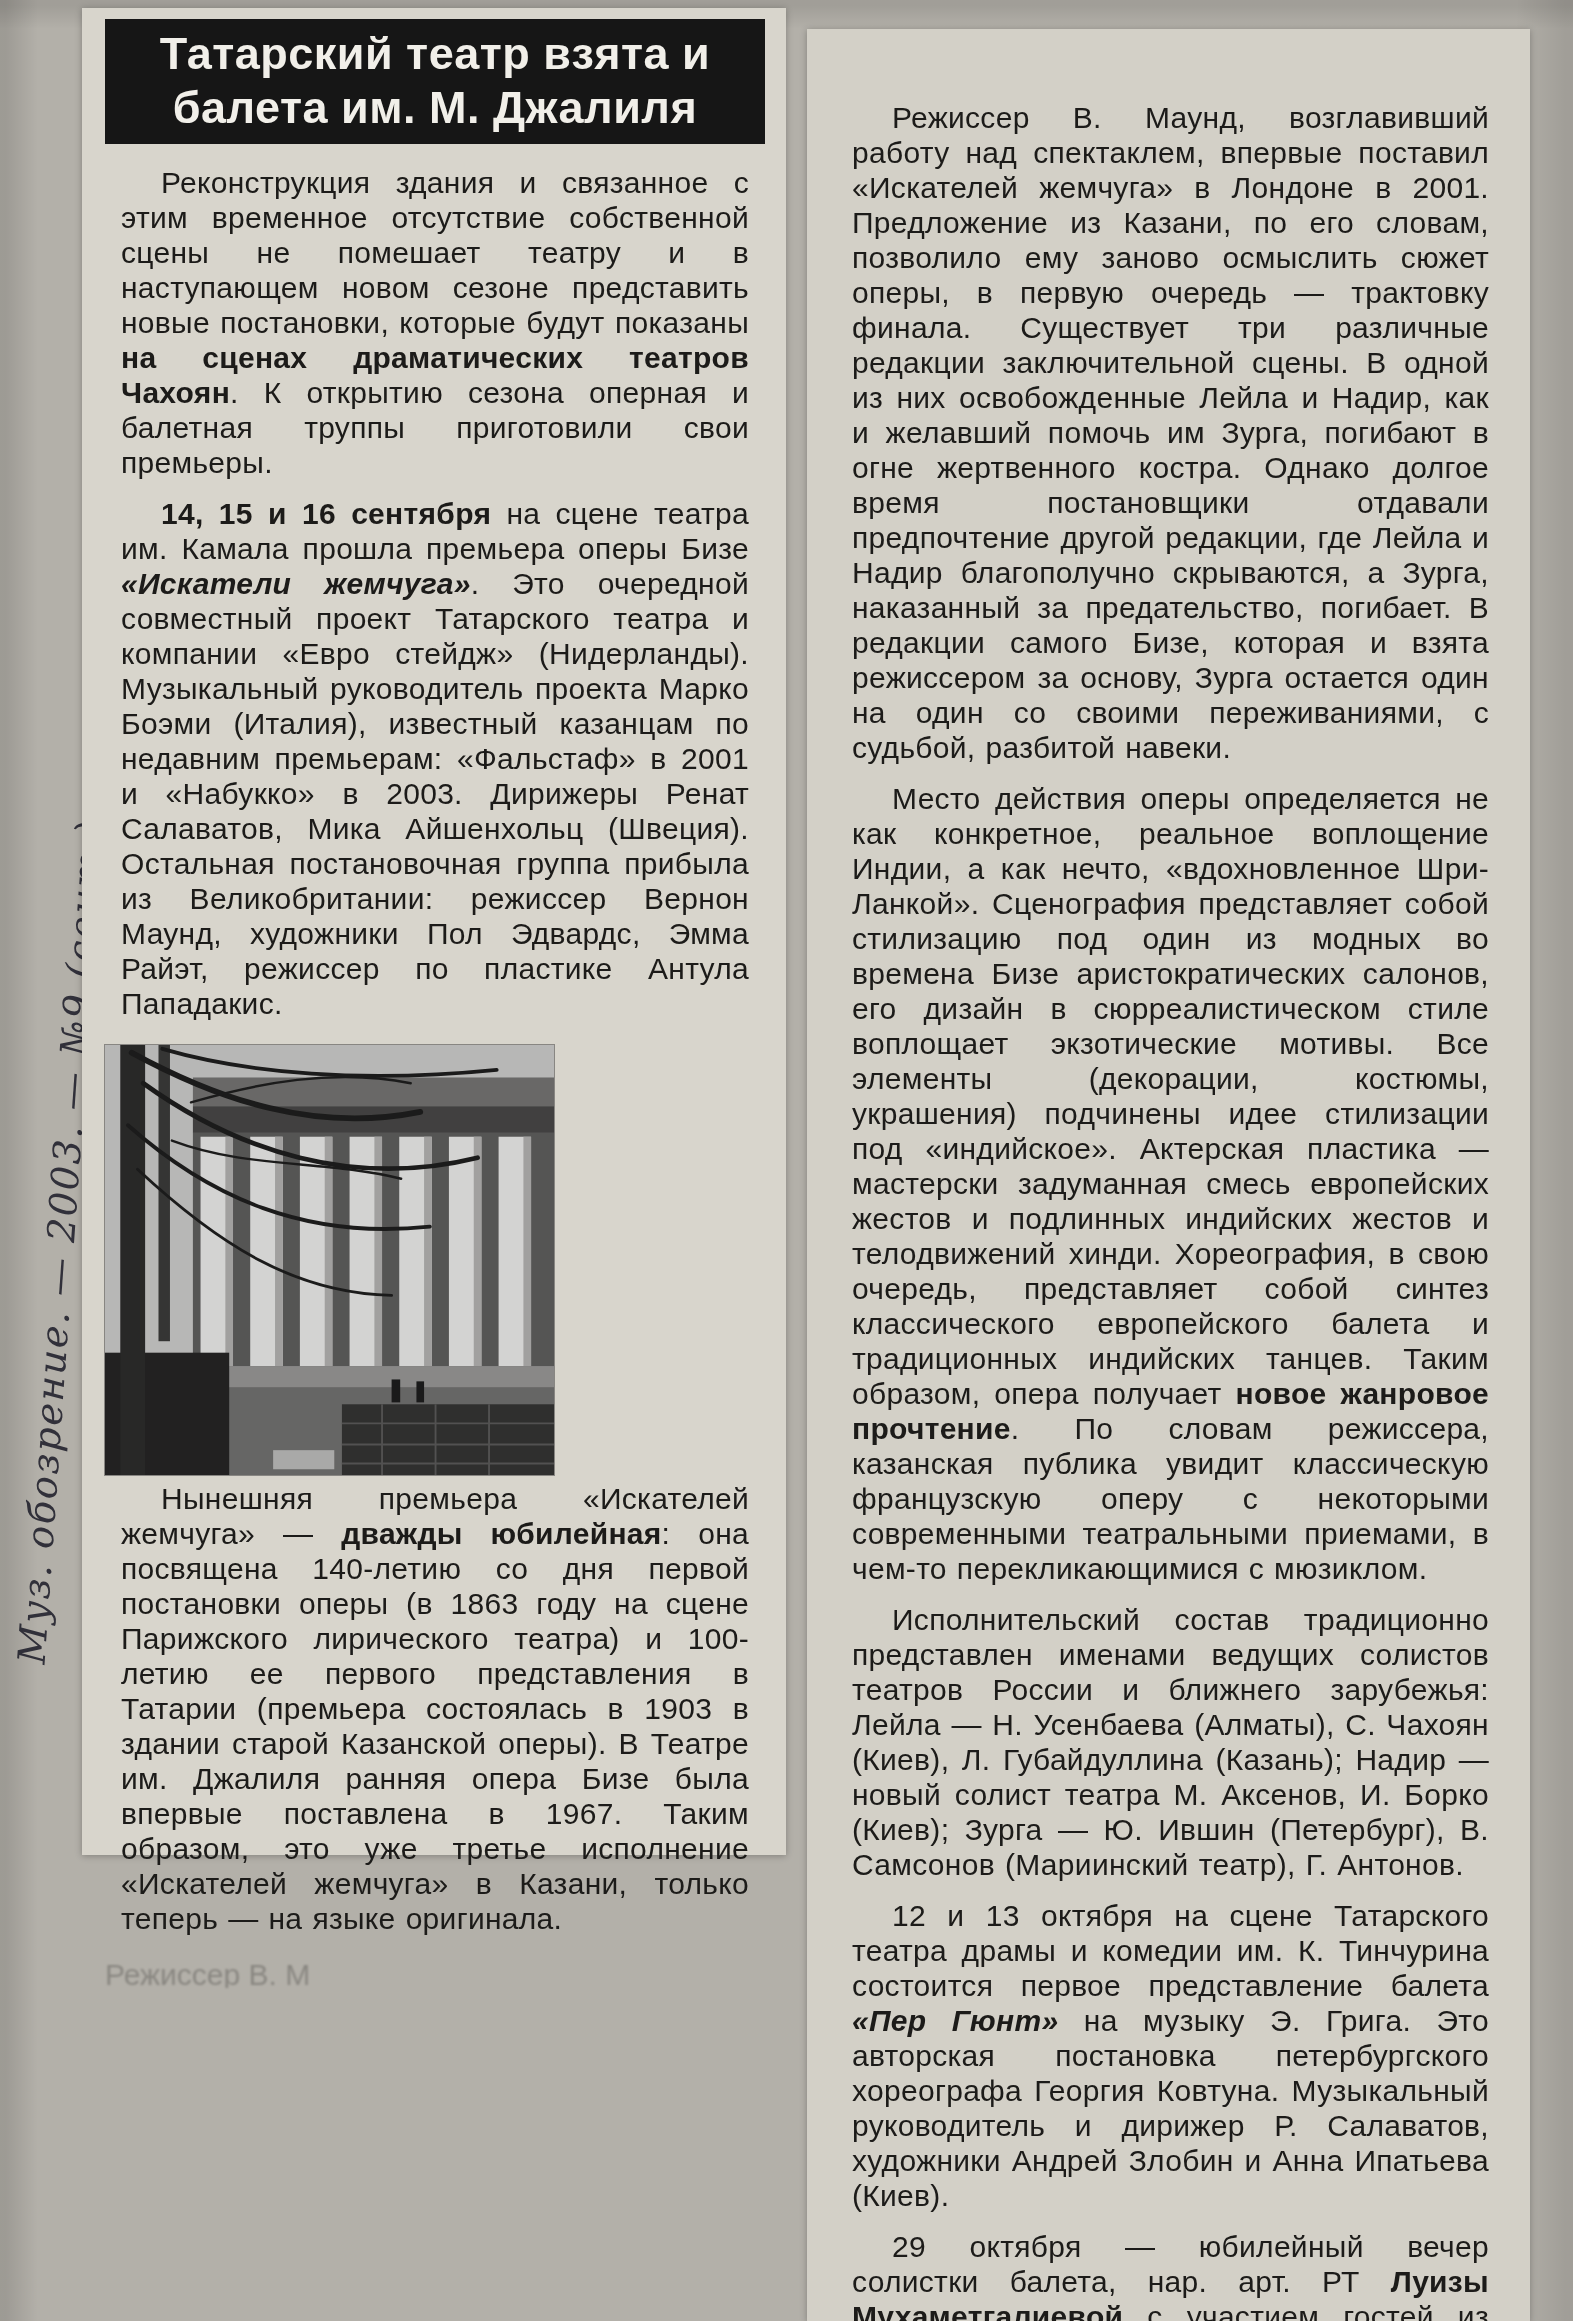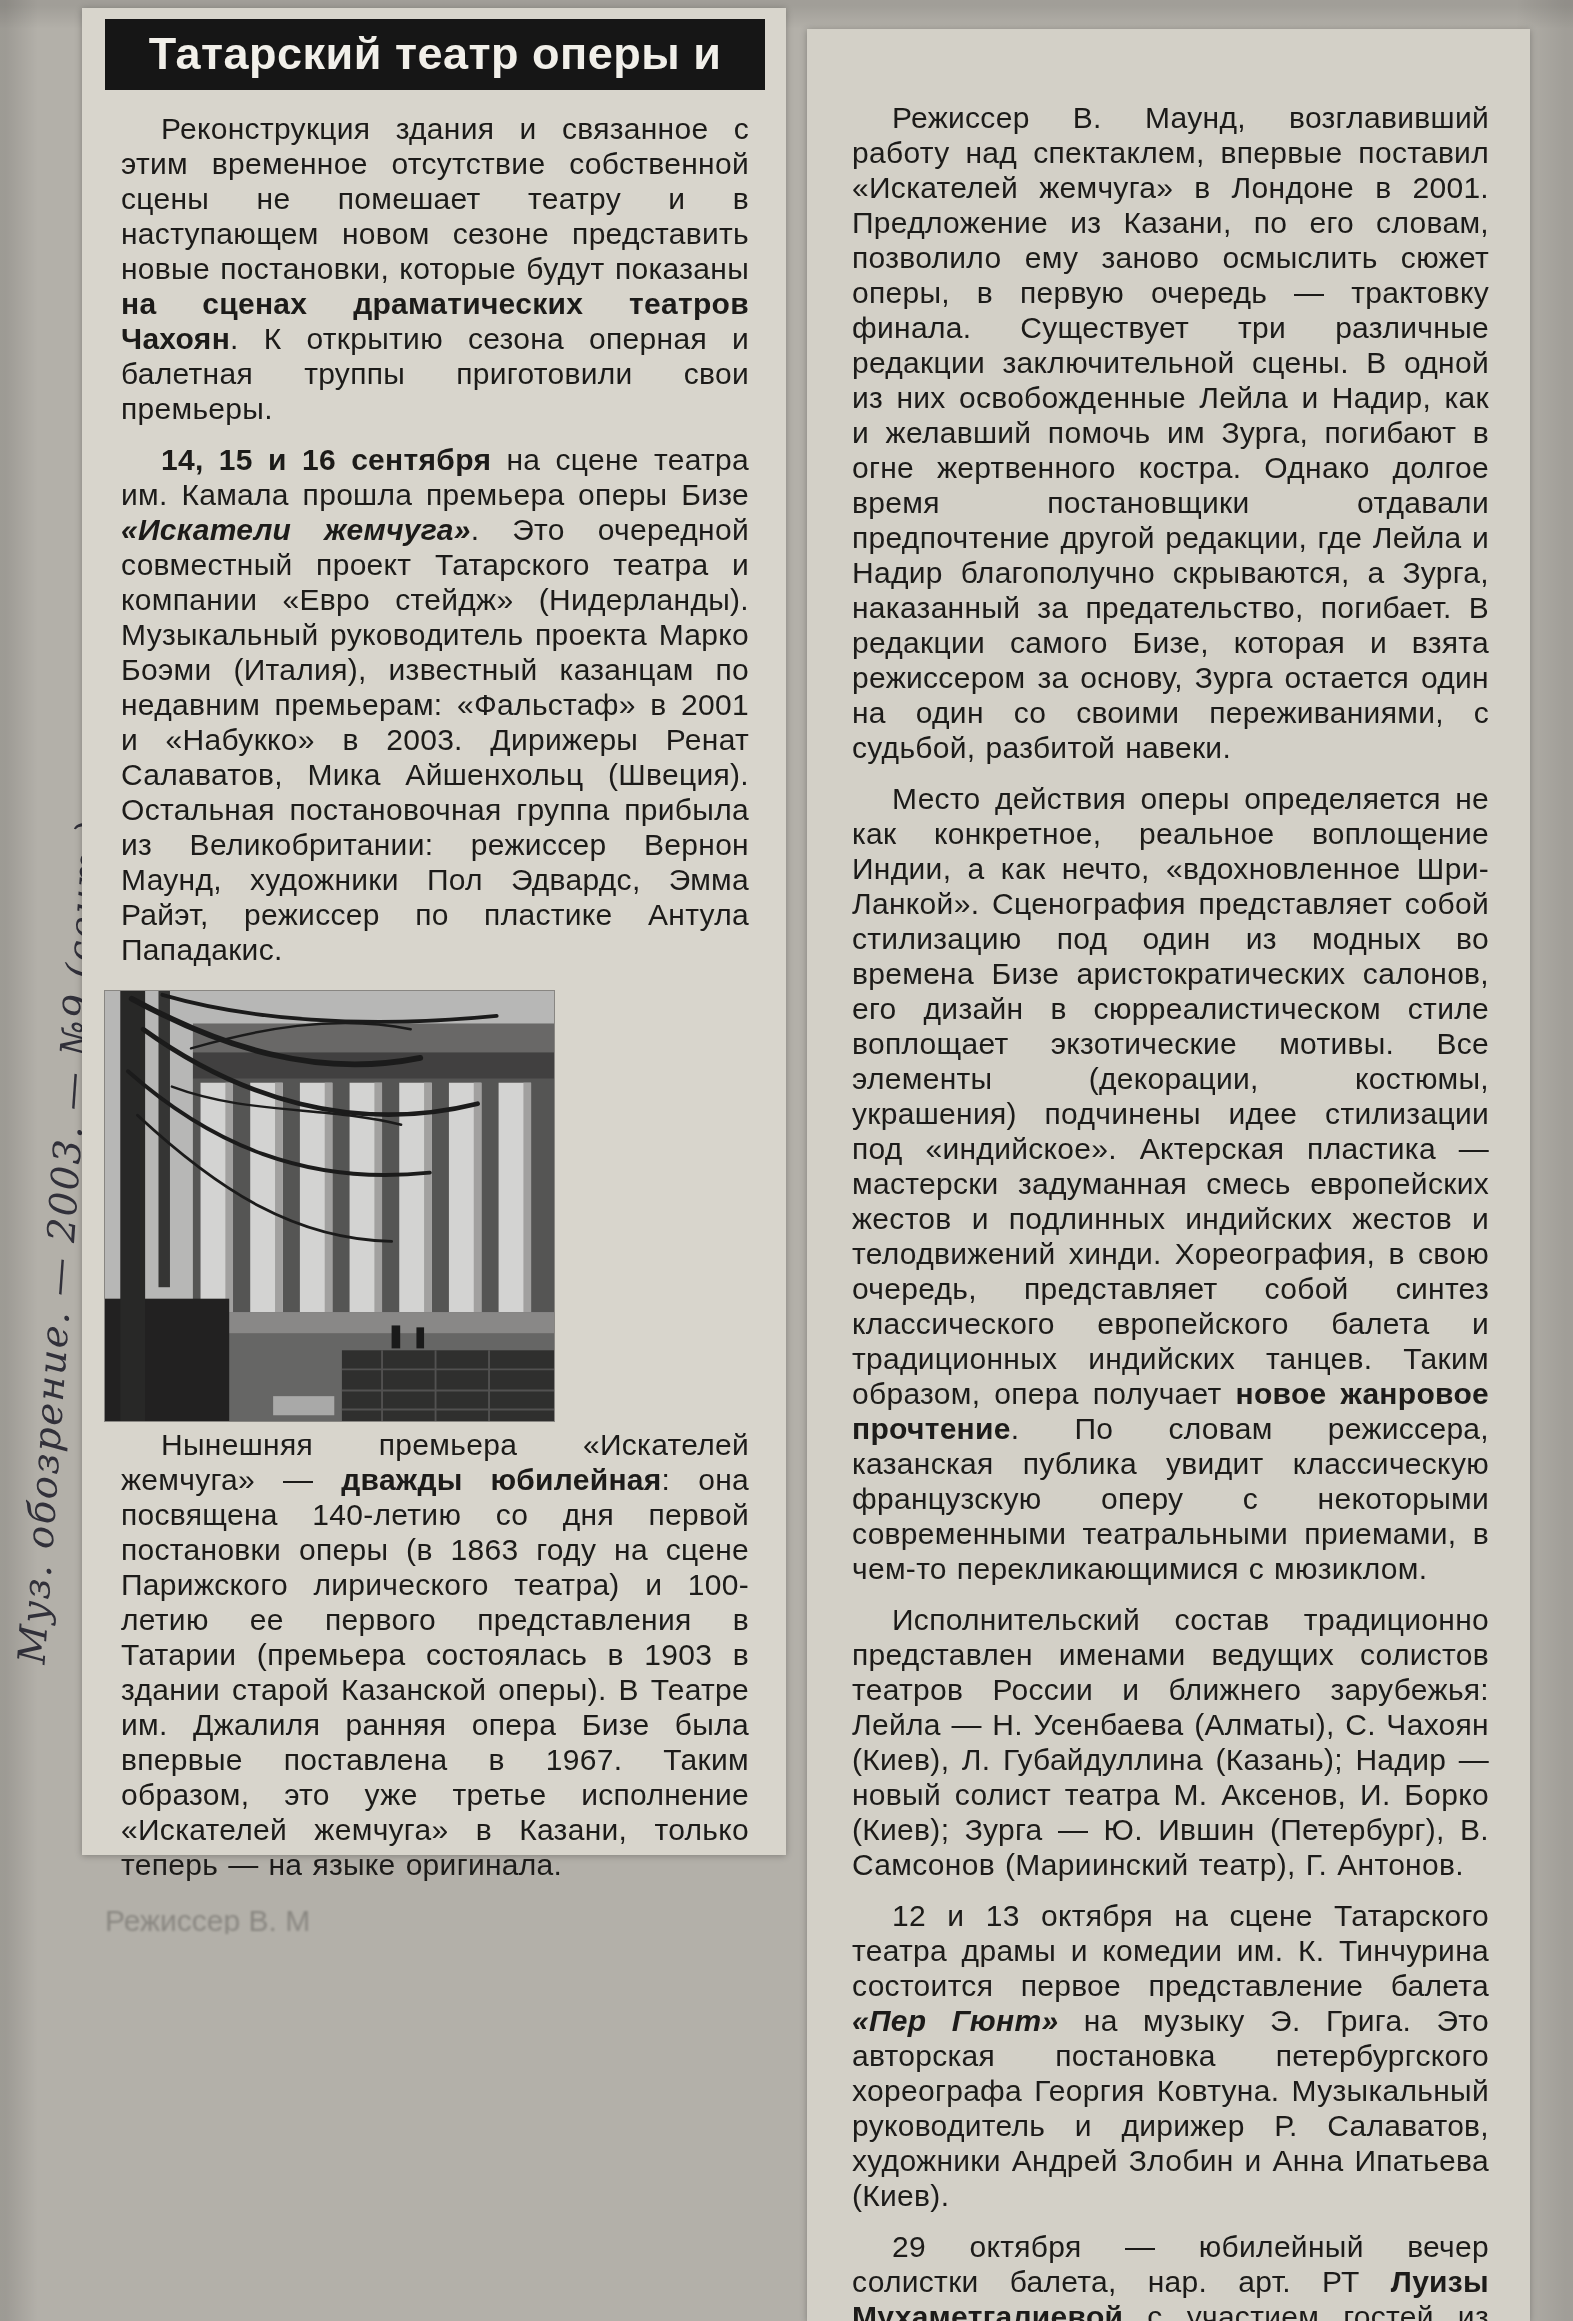--- a/index.html
+++ b/index.html
@@ -121,21 +121,22 @@
 
 <div class="scan">
 
   <div class="margin-note">Муз. обозрение. — 2003. — №9 (сент.). — с. 14</div>
 
   <div class="bleed-smudge"></div>
 
   <div class="clip clip-left">
 
     <div class="title-block">
-      <div>Татарский театр оперы и</div>
+      <div>Татарский театр взята и</div>
+      <div>балета им. М. Джалиля</div>
     </div>
 
     <div class="col col-left">
       <p class="para"><span>Реконструкция здания и связанное с этим временное отсутствие собственной сцены не помешает театру и в наступающем новом сезоне представить новые постановки, которые будут показаны </span><span style="font-weight: bold;">на сценах драматических театров Чахоян</span><span>. К открытию сезона оперная и балетная труппы приготовили свои премьеры.</span></p>
       <p class="para"><span style="font-weight: bold;">14, 15 и 16 сентября</span><span> на сцене театра им. Камала прошла премьера оперы Бизе </span><span style="font-weight: bold; font-style: italic;">«Искатели жемчуга»</span><span>. Это очередной совместный проект Татарского театра и компании «Евро стейдж» (Нидерланды). Музыкальный руководитель проекта Марко Боэми (Италия), известный казанцам по недавним премьерам: «Фальстаф» в 2001 и «Набукко» в 2003. Дирижеры Ренат Салаватов, Мика Айшенхольц (Швеция). Остальная постановочная группа прибыла из Великобритании: режиссер Вернон Маунд, художники Пол Эдвардс, Эмма Райэт, режиссер по пластике Антула Пападакис.</span></p>
 
       <div class="photo">
         <svg viewBox="0 0 470 450" preserveAspectRatio="none">
           <rect width="470" height="450" fill="#b9b6ae"></rect>
           <g>

